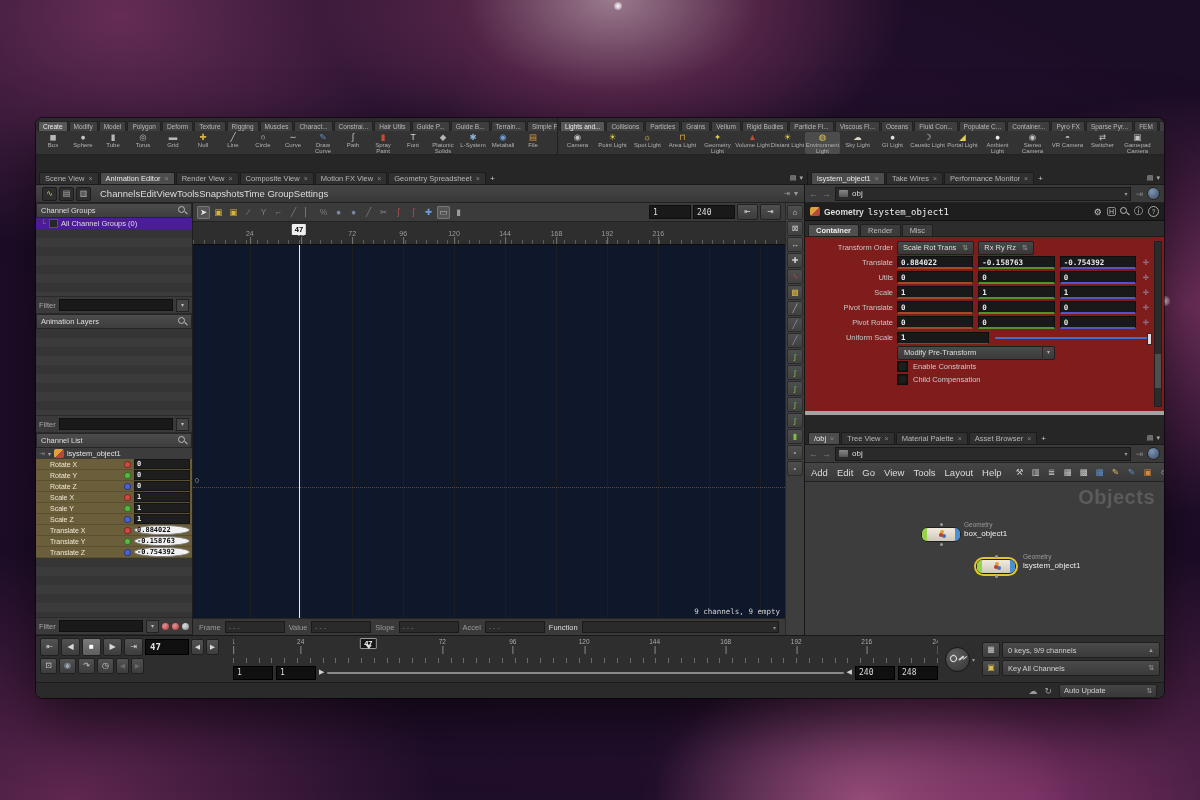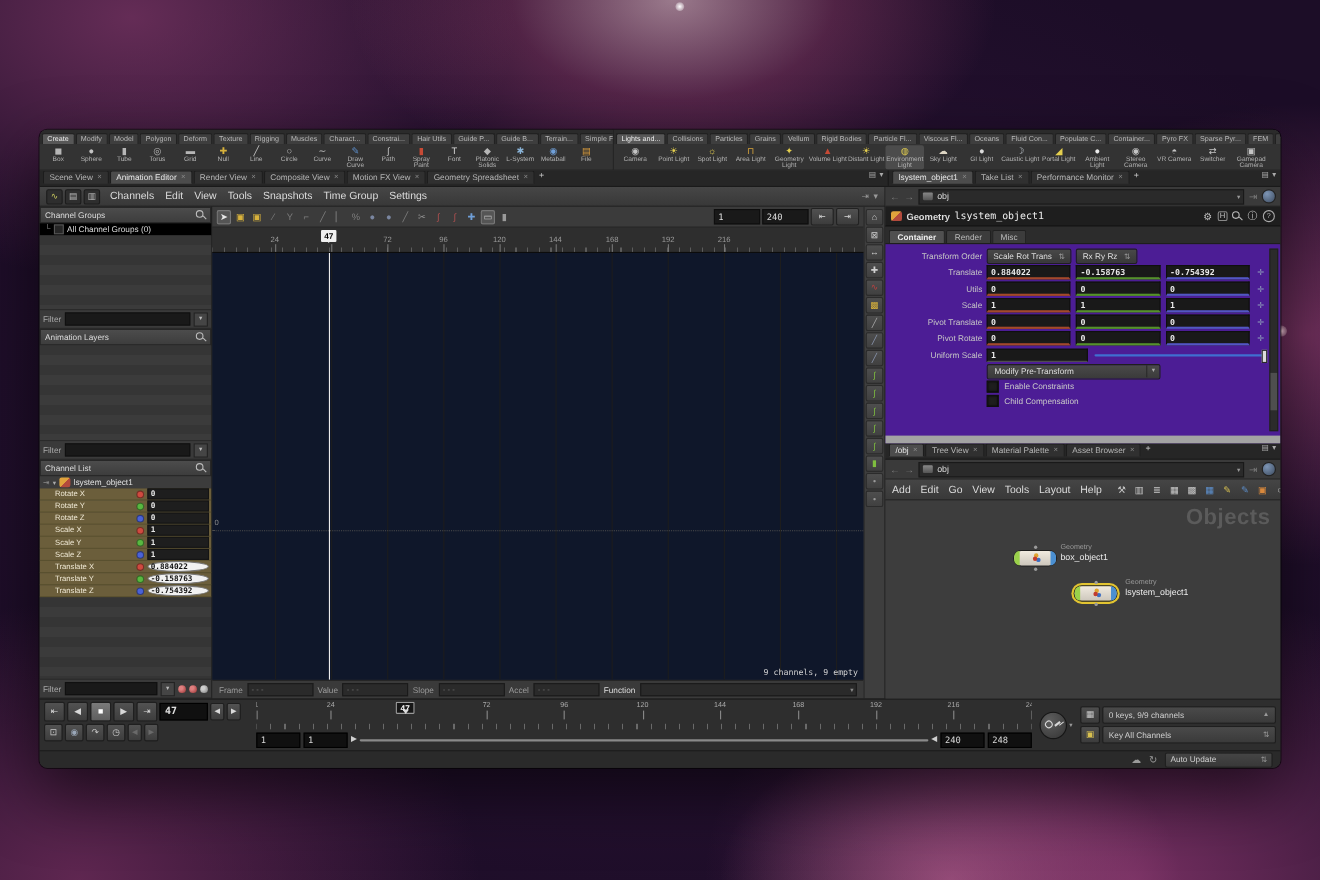--- a/index.html
+++ b/index.html
@@ -36,21 +36,21 @@
   .shelf-tab.active{background:#575757;color:#eee;}
   .mini{font-size:8px;color:#ccc;padding:0 3px;}
   .shelf-tools{flex:1;display:flex;align-items:flex-start;padding:1px 2px 0;background:#333;overflow:hidden;}
   .tool{display:flex;flex-direction:column;align-items:center;flex:0 0 auto;}
   .sec-l .tool{width:30px;} .sec-r .tool{width:35px;}
   .tool.active{background:#4c4c4c;border-radius:2px;}
   .tool-ic{height:10px;line-height:10px;font-size:8.5px;}
   .tool-lb{font-size:6px;line-height:6px;color:#b2b2b2;text-align:center;max-height:12px;overflow:hidden;}
   
   .panetabs{flex:0 0 14px;display:flex;background:#262626;border-bottom:1px solid #1a1a1a;}
-  .pt-region{display:flex;align-items:flex-start;gap:1px;padding-left:3px;overflow:hidden;}
+  .pt-region{display:flex;align-items:center;gap:1px;padding-left:3px;overflow:hidden;margin-top:17px;}
   .pt-region.l{flex:0 0 768px;border-right:1px solid #1a1a1a;}
   .pt-region.r{flex:1;}
   .ptab{display:flex;align-items:center;gap:4px;background:#303030;border:1px solid #1c1c1c;border-bottom:none;
     border-radius:2px 2px 0 0;padding:1px 5px;font-size:7.5px;color:#b5b5b5;white-space:nowrap;}
   .ptab.active{background:#4c4c4c;color:#e8e8e8;}
   .ptab .x{color:#8a8a8a;font-size:7px;}
   .pt-end{margin-left:auto;display:flex;align-items:center;gap:3px;padding:0 4px;color:#aaa;font-size:7px;}
   
   .main{flex:1;display:flex;min-height:0;}
   .left-pane{flex:0 0 768px;display:flex;flex-direction:column;border-right:1px solid #161616;min-width:0;}
@@ -60,21 +60,21 @@
     font-size:8px;line-height:12px;text-align:center;color:#cfcf60;}
   .mi{font-size:9.5px;color:#dcdcdc;}
   .mb-end{margin-left:auto;display:flex;gap:4px;color:#999;font-size:8px;}
   .anim-body{flex:1;display:flex;min-height:0;}
   
   .sidebar{flex:0 0 156px;display:flex;flex-direction:column;background:#333;border-right:1px solid #1d1d1d;min-width:0;}
   .sec-h{flex:0 0 13px;background:linear-gradient(#4c4c4c,#3d3d3d);border:1px solid #262626;
     display:flex;align-items:center;justify-content:space-between;padding:0 4px;font-size:7.5px;color:#ddd;}
   .stripes{background:repeating-linear-gradient(#353535 0 9px,#3b3b3b 9px 18px);}
   .cg-area{flex:0 0 78px;display:flex;flex-direction:column;}
-  .tree-row{flex:0 0 11px;display:flex;align-items:center;gap:3px;padding-left:5px;font-size:7.5px;color:#ddd;background:#000000;}
+  .tree-row{flex:0 0 11px;display:flex;align-items:center;gap:3px;padding-left:5px;font-size:7.5px;color:#ddd;background:#4c1d95;}
   .tree-glyph{color:#888;font-size:7px;}
   .flag{width:7px;height:7px;background:#262626;border:1px solid #555;}
   .fill{flex:1;}
   .filter-row{flex:0 0 16px;display:flex;align-items:center;gap:3px;background:#3a3a3a;border-top:1px solid #2a2a2a;
     border-bottom:1px solid #2a2a2a;padding:0 3px;}
   .filter-lb{font-size:7.5px;color:#a8a8a8;}
   .filter-in{flex:1;height:10px;background:#191919;border:1px solid #101010;}
   .dd{width:11px;height:11px;background:#454545;border:1px solid #222;color:#bbb;font-size:6px;
     text-align:center;line-height:11px;}
   .cdot{width:7px;height:7px;border-radius:50%;background:radial-gradient(circle at 35% 35%,#e08080 25%,#953030);}
@@ -137,21 +137,21 @@
   .p-name{font:9px "DejaVu Sans Mono",monospace;color:#eee;flex:1;}
   .hd-ic{color:#c2c2c2;font-size:9px;padding:0 1px;}
   .mag{width:9px;height:9px;position:relative;display:inline-block;}
   .mag::before{content:"";position:absolute;left:0;top:0;width:5px;height:5px;border:1.2px solid #bbb;border-radius:50%;}
   .mag::after{content:"";position:absolute;left:5.5px;top:6px;width:3.5px;height:1.4px;background:#bbb;transform:rotate(45deg);}
   .round-ic{width:9px;height:9px;border:1px solid #aaa;border-radius:50%;font-size:6.5px;line-height:9px;text-align:center;color:#bbb;}
   .param-tabs{flex:0 0 15px;background:#2c2c2c;border-bottom:1px solid #1d1d1d;display:flex;align-items:flex-end;gap:1px;padding-left:3px;}
   .p-tab{background:#3c3c3c;border:1px solid #202020;border-bottom:none;border-radius:2px 2px 0 0;
     padding:1px 7px;font-size:7.5px;color:#bbb;}
   .p-tab.active{background:#505050;color:#efefef;font-weight:bold;}
-  .param-body{flex:0 0 171px;position:relative;background:#4c1d95;border-bottom:7px solid #a3a3a3;padding:3px 12px 0 0;}
+  .param-body{flex:0 0 171px;position:relative;background:#7f1d1d;border-bottom:4px solid #a3a3a3;padding:3px 12px 0 0;}
   .p-row{height:15px;display:flex;align-items:center;gap:4px;}
   .p-lb{flex:0 0 88px;text-align:right;font-size:7.5px;color:#c6c6c6;}
   .p-f3{flex:1;display:flex;gap:5px;}
   .pf{flex:1;height:10px;background:#191919;border:1px solid #0f0f0f;border-bottom:2px solid #555;
     color:#ececec;font:bold 7.5px "DejaVu Sans Mono",monospace;display:flex;align-items:center;padding:0 3px;}
   .pf.x{border-bottom-color:#a3492c;} .pf.y{border-bottom-color:#55912c;} .pf.z{border-bottom-color:#5356c4;}
   .p-end{flex:0 0 12px;text-align:center;color:#8d9cba;font-size:7.5px;}
   .p-dd{height:12px;background:linear-gradient(#484848,#383838);border:1px solid #1f1f1f;border-radius:2px;
     display:flex;align-items:center;gap:6px;padding:0 5px;font-size:7.5px;color:#ddd;}
   .ud{color:#999;font-size:7px;}
@@ -470,21 +470,21 @@
       </div>
     </div>
     <div class="pt-region r">
       <div style="display:flex;gap:1px;align-items:flex-end;">
 
       <div class="ptab active">
             <span>lsystem_object1</span>
             <span class="x">×</span>
           </div>
           <div class="ptab">
-            <span>Take List</span>
+            <span>Take Wires</span>
             <span class="x">×</span>
           </div>
           <div class="ptab">
             <span>Performance Monitor</span>
             <span class="x">×</span>
           </div>
         </div>
       <span class="mini">+</span>
       <div class="pt-end">
         <span>▤</span>
@@ -496,21 +496,21 @@
   <div class="main">
 
     <div class="left-pane">
       <div class="menubar">
         <div style="display:flex;gap:2px;">
 
         <span class="mico" style="color: rgb(207, 207, 96);">∿</span>
             <span class="mico" style="color: rgb(187, 187, 187);">▤</span>
             <span class="mico" style="color: rgb(187, 187, 187);">▥</span>
           </div>
-        <div style="display:flex;gap:10px;text-align:center;">
+        <div style="display:flex;text-align:center;">
 
         <span class="mi">Channels</span>
             <span class="mi">Edit</span>
             <span class="mi">View</span>
             <span class="mi">Tools</span>
             <span class="mi">Snapshots</span>
             <span class="mi">Time Group</span>
             <span class="mi">Settings</span>
           </div>
         <div class="mb-end">

